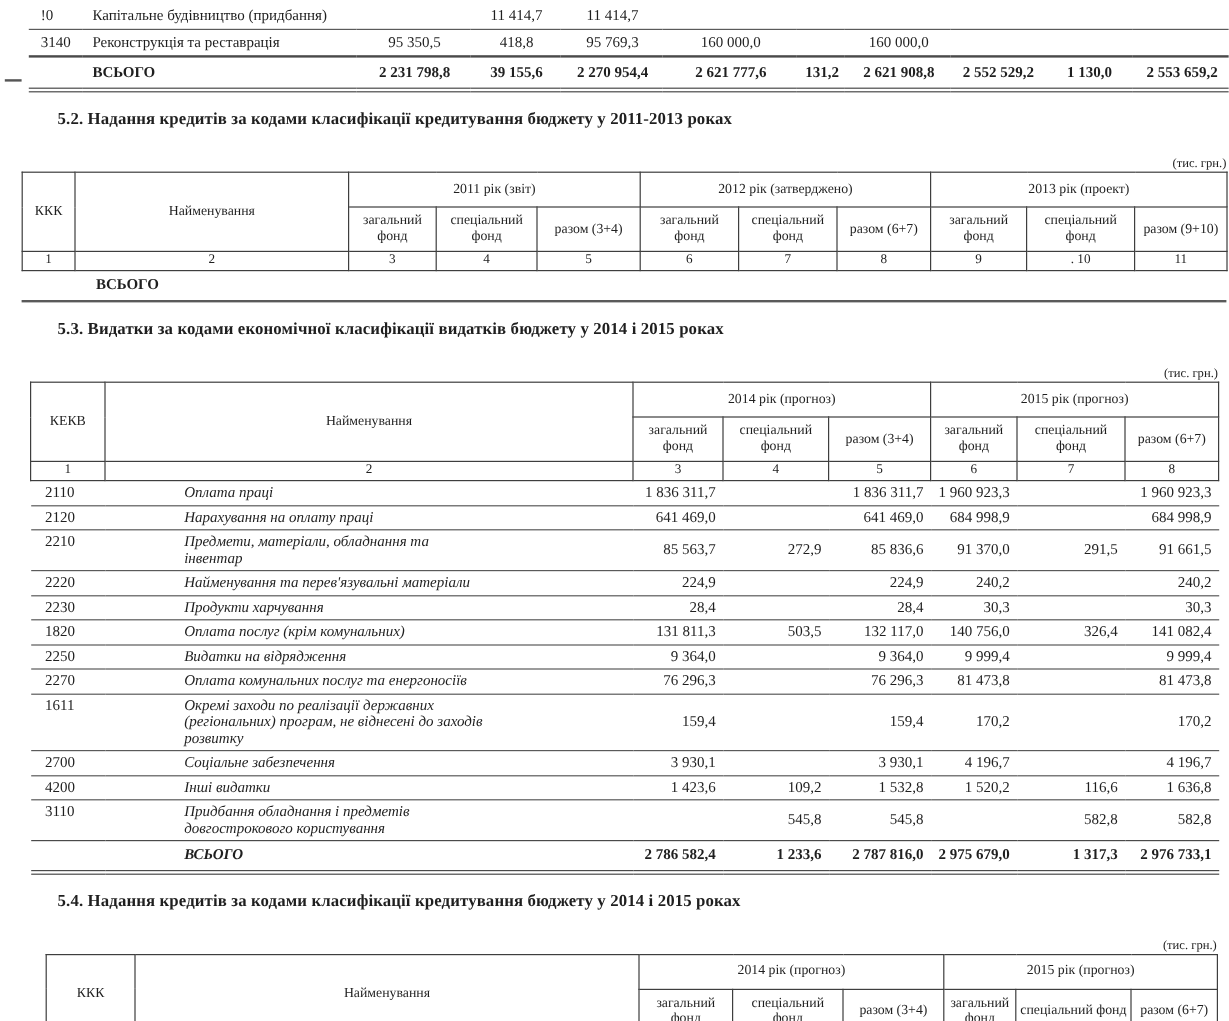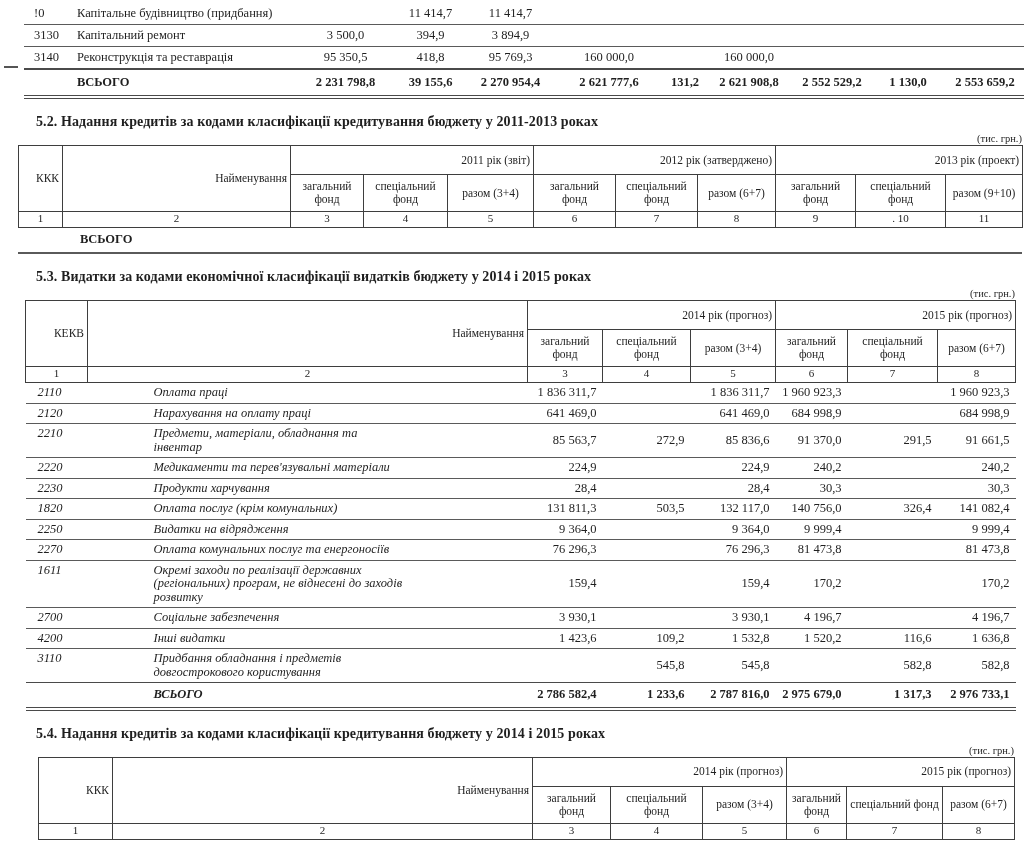--- a/index.html
+++ b/index.html
@@ -31,52 +31,52 @@
   .top-table td.num  { text-align: center; padding-right: 2px; }
   .top-table tr.total-row td {
     font-weight: bold;
     border-top: 2px solid #4a4a4a;
     border-bottom: 4px double #4a4a4a;
     padding-top: 5px; padding-bottom: 6px;
   }
   
   .sec-title {
     font-weight: bold; font-size: 14px; line-height: 16px;
-    margin: 15px 0 0 36px; letter-spacing: 0.1px;
+    margin: 15px 0 0 48px; letter-spacing: 0.1px;
   }
   .unit-caption {
     font-size: 10.5px; text-align: right;
-    margin: 3px 6px 1px 0;
+    margin: 23px 6px 1px 0;
   }
   .w52 { width: 1022px; }
   .w53 { width: 1015px; }
   .w54 { width: 1014px; }
   
   .grid thead td {
     border: 1px solid #3e3e3e;
     text-align: center;
     font-size: 11.5px; line-height: 13px;
     padding: 2px 3px;
     vertical-align: middle;
     overflow: hidden;
   }
-  .grid thead tr.grouprow td { height: 24px; text-align: right; }
+  .grid thead tr.grouprow td { height: 24px; }
   .grid thead tr.subrow td   { height: 32px; }
   .grid thead tr.numrow td   { height: 13px; font-size: 11px; padding: 0 2px 2px 2px; }
   .t52 { margin: 1px 0 0 18px; width: 1004px; }
   .t53 { margin: 1px 0 0 25px; width: 990px; }
   .t54 { margin: 1px 0 0 38px; width: 976px; }
   
   .grid tbody td {
     border-top: 1px solid #5a5a5a;
     font-size: 12.5px; line-height: 13.5px;
     padding: 3px 0;
     overflow: hidden;
   }
-  .grid tbody td.code { text-align: left; vertical-align: top; padding-left: 12px; font-style: italic; }
+  .grid tbody td.code { text-align: left; vertical-align: top; padding-left: 12px; }
   .grid tbody td.name { text-align: left; vertical-align: top; padding-left: 66px; font-style: italic; }
   .grid tbody td.name span { display: inline-block; max-width: 255px; }
   .grid tbody td.num  { text-align: right; vertical-align: middle; padding-right: 6px; white-space: nowrap; }
   .grid tbody tr.total-row td {
     font-weight: bold;
     border-top: 1px solid #4a4a4a;
     border-bottom: 4px double #4a4a4a;
     padding-top: 5px; padding-bottom: 5px;
   }
   
@@ -106,33 +106,20 @@
       <col style="width:74px">
       <col style="width:80px">
   </colgroup>
   <tbody>
       <tr>
         <td class="code">!0</td>
         <td class="name"><span>Капітальне будівництво (придбання)</span></td>
         <td class="num"></td>
         <td class="num">11 414,7</td>
         <td class="num">11 414,7</td>
-        <td class="num"></td>
-        <td class="num"></td>
-        <td class="num"></td>
-        <td class="num"></td>
-        <td class="num"></td>
-        <td class="num"></td>
-      </tr>
-      <tr>
-        <td class="code">3130</td>
-        <td class="name"><span>Капітальний ремонт</span></td>
-        <td class="num">3 500,0</td>
-        <td class="num">394,9</td>
-        <td class="num">3 894,9</td>
         <td class="num"></td>
         <td class="num"></td>
         <td class="num"></td>
         <td class="num"></td>
         <td class="num"></td>
         <td class="num"></td>
       </tr>
       <tr>
         <td class="code">3140</td>
         <td class="name"><span>Реконструкція та реставрація</span></td>
@@ -279,21 +266,21 @@
         <td class="name"><span>Предмети, матеріали, обладнання та інвентар</span></td>
         <td class="num">85 563,7</td>
         <td class="num">272,9</td>
         <td class="num">85 836,6</td>
         <td class="num">91 370,0</td>
         <td class="num">291,5</td>
         <td class="num">91 661,5</td>
       </tr>
       <tr>
         <td class="code">2220</td>
-        <td class="name"><span>Медикаменти та перев'язувальні матеріали</span></td>
+        <td class="name"><span>Найменування та перев'язувальні матеріали</span></td>
         <td class="num">224,9</td>
         <td class="num"></td>
         <td class="num">224,9</td>
         <td class="num">240,2</td>
         <td class="num"></td>
         <td class="num">240,2</td>
       </tr>
       <tr>
         <td class="code">2230</td>
         <td class="name"><span>Продукти харчування</span></td>

